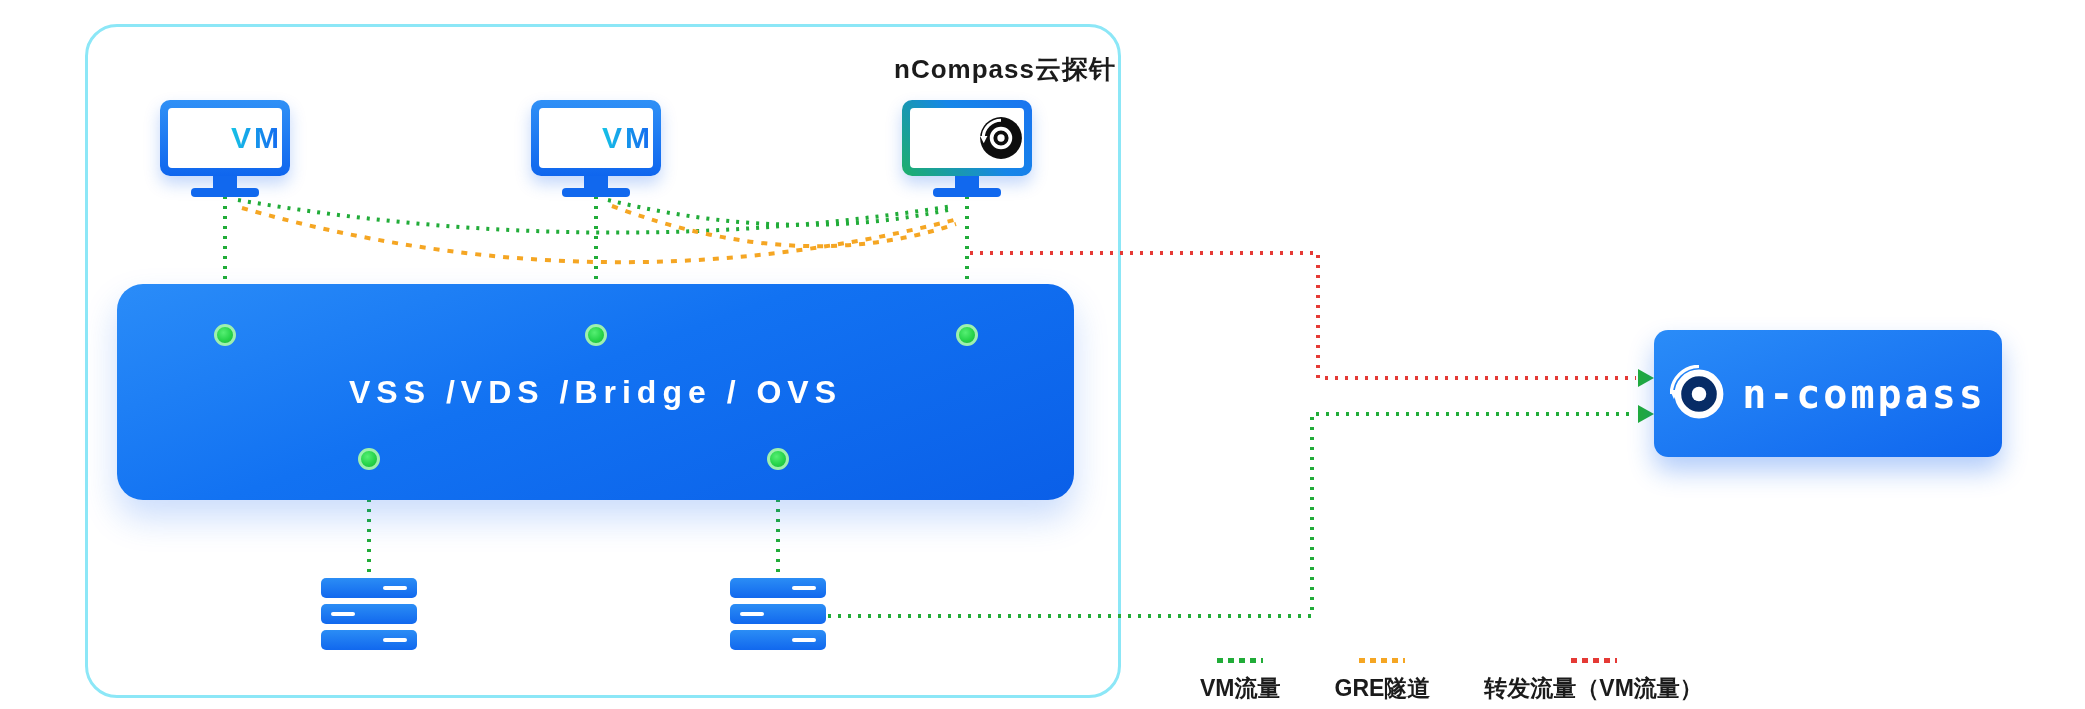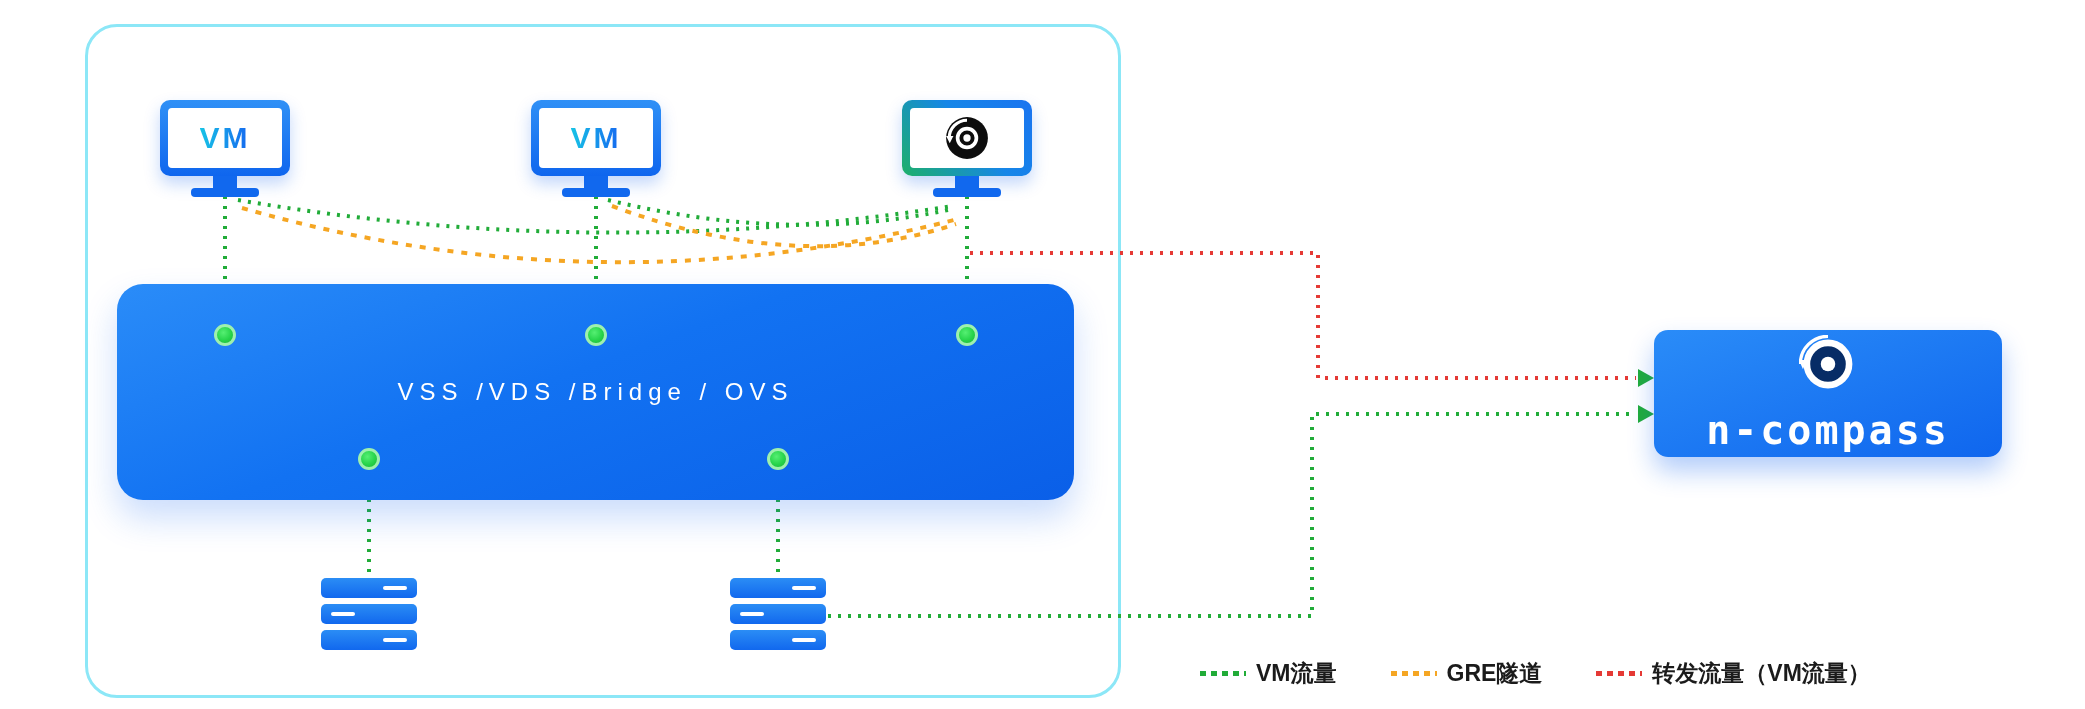--- a/index.html
+++ b/index.html
@@ -24,38 +24,38 @@
   .ln.orange{stroke:var(--orange,#f5a623);stroke-dasharray:6 8;}
   .ln.red{stroke:var(--red,#e53935);stroke-dasharray:3 7;}
   .arrow{fill:var(--green,#21ac38);}
   
   .switch{
     position:absolute;left:117px;top:284px;width:957px;height:216px;border-radius:26px;
     background:linear-gradient(160deg,#2a8cf8 0%,#1272f2 45%,#0a5fe8 100%);
     box-shadow:0 18px 34px rgba(20,100,240,.22);
     display:flex;align-items:center;justify-content:center;
   }
-  .switch-label{color:#fff;font-size:24px;letter-spacing:6px;font-weight:400;}
+  .switch-label{color:#fff;font-size:32px;letter-spacing:6px;font-weight:700;}
   
   .dot{
     position:absolute;width:16px;height:16px;border-radius:50%;
     background:radial-gradient(circle at 40% 35%, #55ef72 0%, #27d44a 55%, #18b338 100%);
     border:3px solid #9ef0ad;
   }
   
   .monitor{position:absolute;width:130px;}
   .mon-frame{
     width:130px;height:76px;border-radius:10px;padding:8px;box-sizing:border-box;
     box-shadow:0 8px 16px rgba(20,100,240,.25);
   }
   .vmframe{background:linear-gradient(180deg,#2f90f6 0%,#0f66ee 100%);}
   .probeframe{background:linear-gradient(50deg,#1db069 0%,#1686e8 55%,#1a74f0 100%);}
   .mon-screen{
     width:100%;height:100%;background:#fff;border-radius:4px;
-    display:flex;align-items:center;justify-content:center;
+    display:flex;align-items:center;justify-content:flex-end;
   }
   .vm-text{
     font-size:30px;font-weight:bold;letter-spacing:3px;
     background:linear-gradient(90deg,#17c3e6,#1565f0);
     -webkit-background-clip:text;background-clip:text;color:transparent;
   }
   .mon-stand{width:24px;height:12px;background:#1168ee;margin:0 auto;}
   .mon-base{width:68px;height:9px;background:#1168ee;border-radius:4px;margin:0 auto;}
   .probe-eye{width:46px;height:46px;display:block;}
   
@@ -65,42 +65,43 @@
     background:linear-gradient(180deg,#2b8df5,#1168ee);
   }
   .srv-bar i{position:absolute;top:8px;width:24px;height:4px;background:#fff;border-radius:2px;}
   .srv-bar i.right{right:10px;}
   .srv-bar i.left{left:10px;}
   
   .ncbox{
     position:absolute;left:1654px;top:330px;width:348px;height:127px;border-radius:14px;
     background:linear-gradient(160deg,#2a8cf8 0%,#0f66ee 100%);
     box-shadow:0 14px 26px rgba(20,100,240,.32);
-    display:flex;align-items:center;justify-content:center;gap:14px;flex-direction:column;
+    display:flex;align-items:center;justify-content:center;gap:14px;
   }
   .nclogo{width:58px;height:58px;display:block;}
   .nctext{
     color:#fff;font-family:"DejaVu Sans Mono", monospace;font-weight:bold;
     font-size:40px;letter-spacing:3px;
   }
   
   .legend{
     position:absolute;left:1200px;top:658px;display:flex;align-items:center;gap:54px;
   }
-  .legend-item{display:flex;align-items:center;gap:10px;}
+  .legend-item{display:flex;align-items:center;gap:10px;flex-direction:column;}
   .swatch{display:inline-block;width:46px;height:5px;}
   .legend-label{font-size:23px;font-weight:bold;color:#1b1b1b;}
 </style>
 </head>
 <body>
 
 <div class="canvas">
 
   <div class="cloud-boundary"></div>
 
+  <div class="probe-label">nCompass云探针</div>
 
   <svg class="links" width="2085" height="709" viewBox="0 0 2085 709">
     <g>
       <path class="ln green" d="M225 196 V335"></path>
       <path class="ln green" d="M596 196 V335"></path>
       <path class="ln green" d="M967 196 V335"></path>
       <path class="ln green" d="M369 459 V578"></path>
       <path class="ln green" d="M778 459 V578"></path>
       <path class="ln green" d="M238 200 Q 600 262 952 206"></path>
       <path class="ln green" d="M608 200 Q 788 244 948 210"></path>

